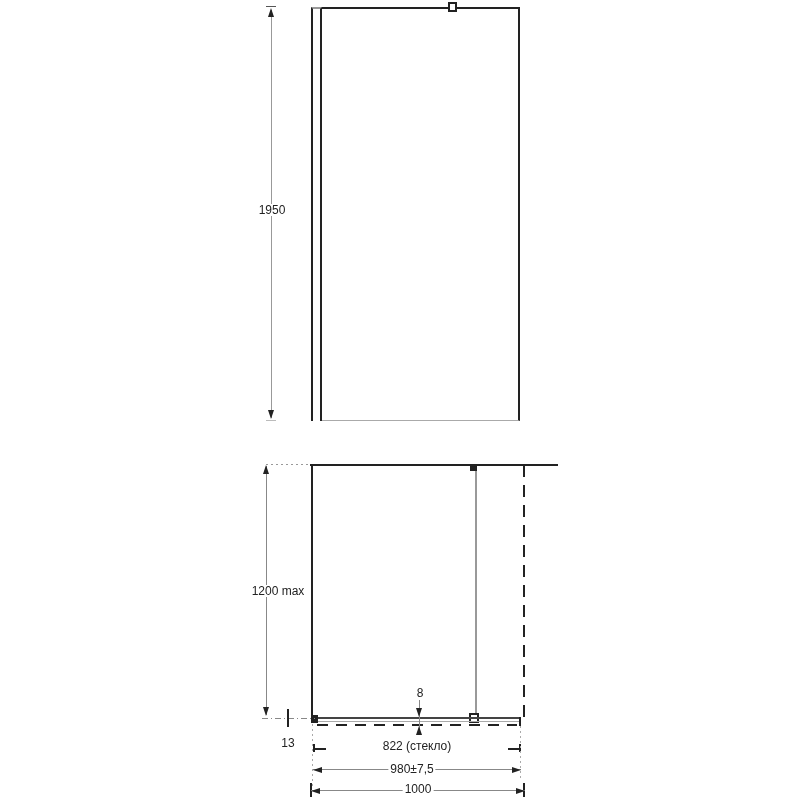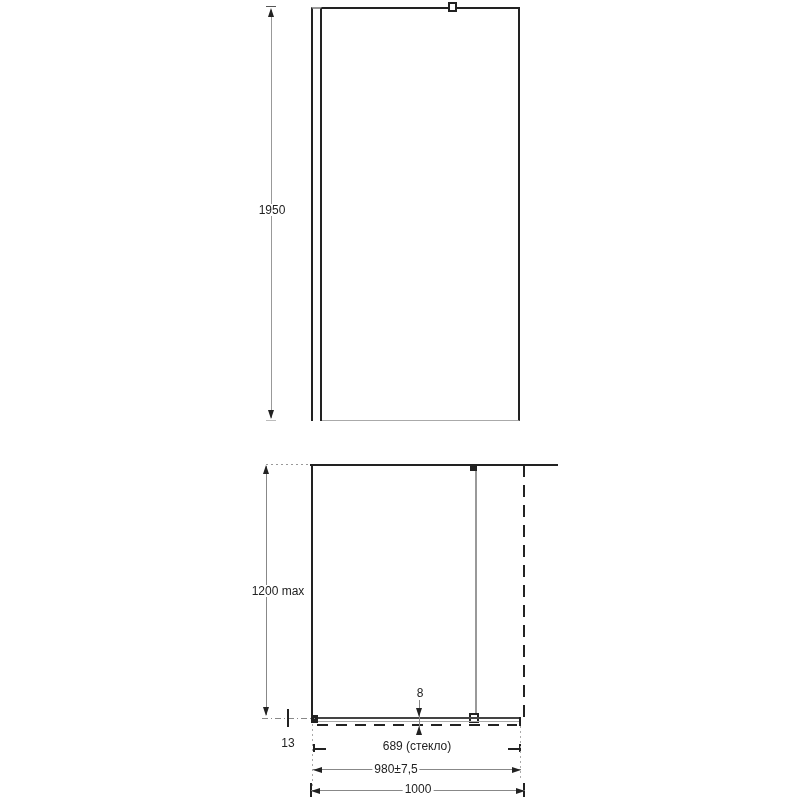--- a/index.html
+++ b/index.html
@@ -62,21 +62,21 @@
 
   .pv-dim966-lv{left:313px;top:744px;width:2px;height:8px;background:#222;}
   .pv-dim966-lh{left:315px;top:748px;width:11px;height:2px;background:#222;}
   .pv-dim966-rh{left:508px;top:748px;width:11px;height:2px;background:#222;}
   .pv-dim966-rv{left:519px;top:744px;width:2px;height:8px;background:#222;}
   .pv-lbl-966{left:417px;top:740px;}
 
   .pv-dim980-line{left:313px;top:769px;width:208px;height:1px;background:#888;}
   .pv-dim980-al{left:313px;top:767px;}
   .pv-dim980-ar{left:512px;top:767px;}
-  .pv-lbl-980{left:396px;top:763px;text-align:center;}
+  .pv-lbl-980{left:412px;top:763px;text-align:center;}
 
   .pv-dim1000-line{left:311px;top:790px;width:214px;height:1px;background:#888;}
   .pv-dim1000-al{left:311px;top:788px;}
   .pv-dim1000-ar{left:516px;top:788px;}
   .pv-dim1000-tl{left:310px;top:783px;width:2px;height:14px;background:#222;}
   .pv-dim1000-tr{left:523px;top:783px;width:2px;height:14px;background:#222;}
   .pv-lbl-1000{left:418px;top:783px;}
 
   .pv-proj-left{left:312px;top:724px;width:1px;height:62px;
                 background:repeating-linear-gradient(180deg,#aaa 0 2px,transparent 2px 5px);}
@@ -142,21 +142,21 @@
       <div class="abs pv-dashdot"></div>
       <div class="abs pv-tick13"></div>
       <div class="lbl pv-lbl-13">13</div>
     </div>
 
     <div>
       <div class="abs pv-dim966-lv"></div>
       <div class="abs pv-dim966-lh"></div>
       <div class="abs pv-dim966-rh"></div>
       <div class="abs pv-dim966-rv"></div>
-      <div class="lbl pv-lbl-966">689 (стекло)</div>
+      <div class="lbl pv-lbl-966">822 (стекло)</div>
     </div>
 
     <div>
       <div class="abs pv-dim980-line"></div>
       <div class="abs al pv-dim980-al"></div>
       <div class="abs ar pv-dim980-ar"></div>
       <div class="lbl pv-lbl-980">980±7,5</div>
     </div>
 
     <div>

